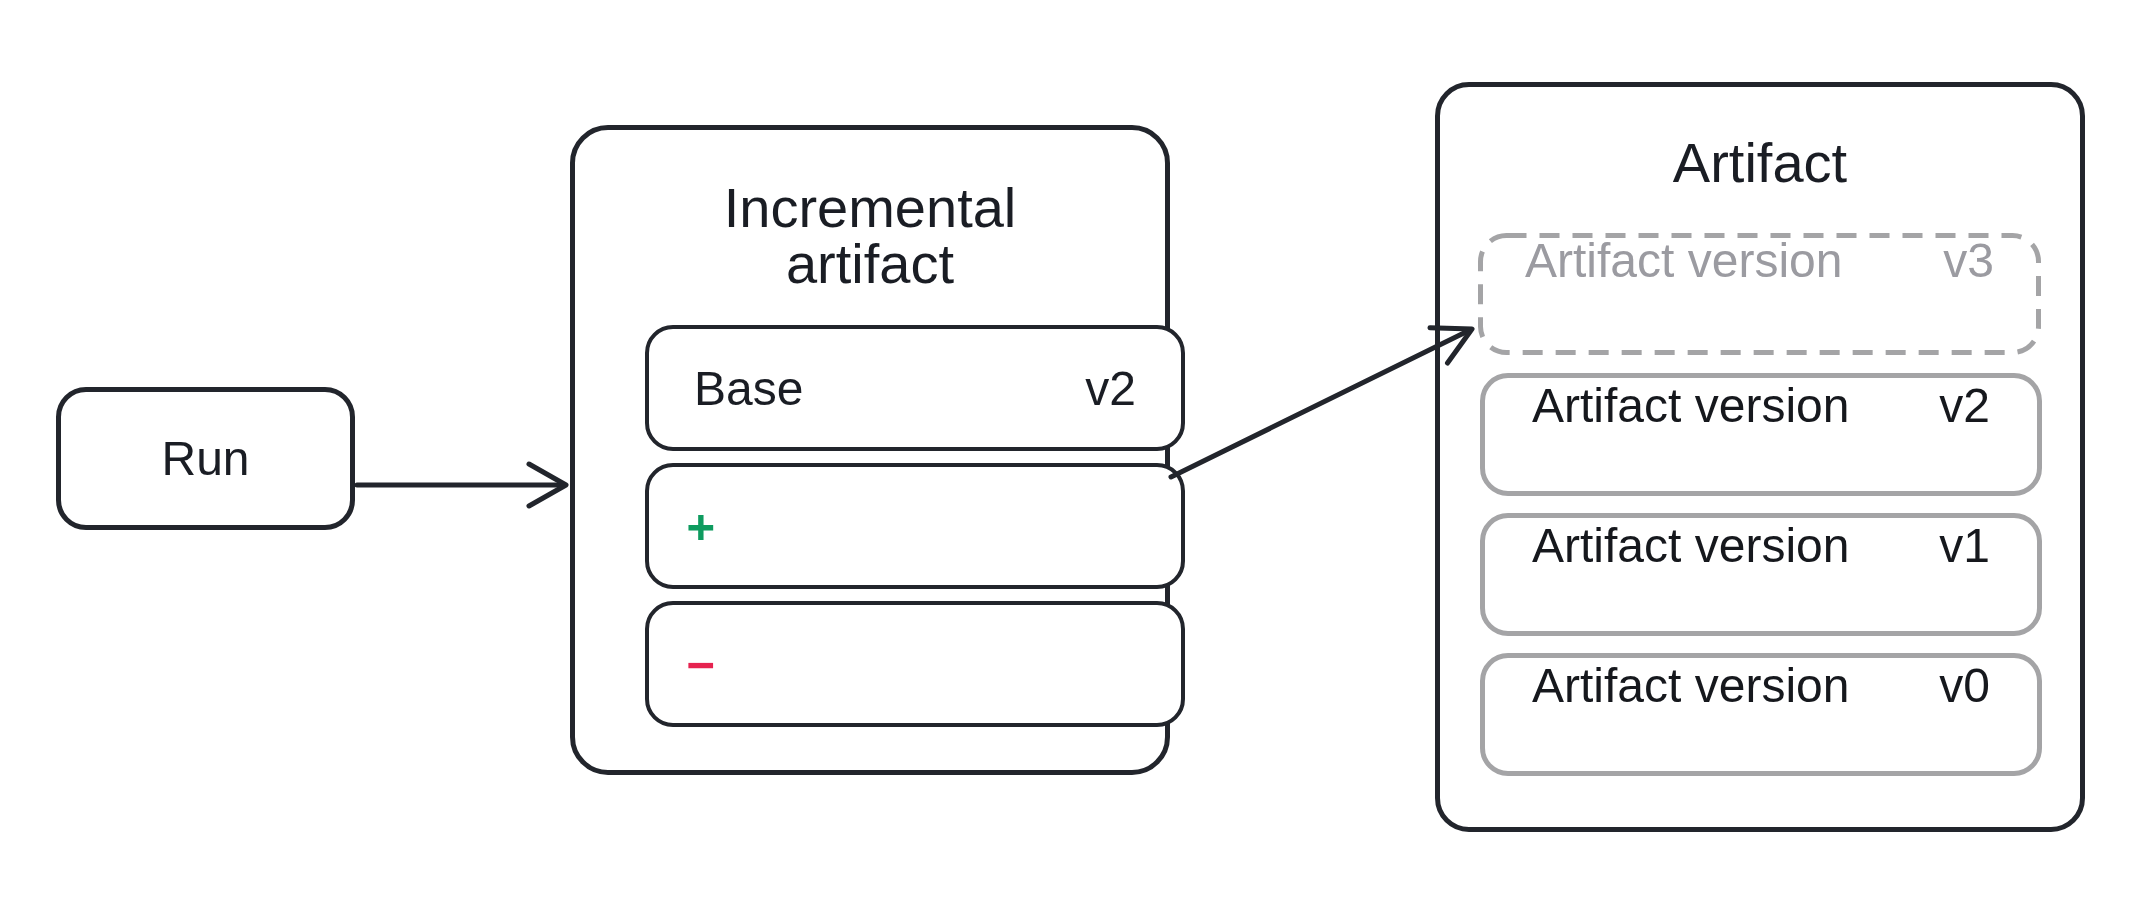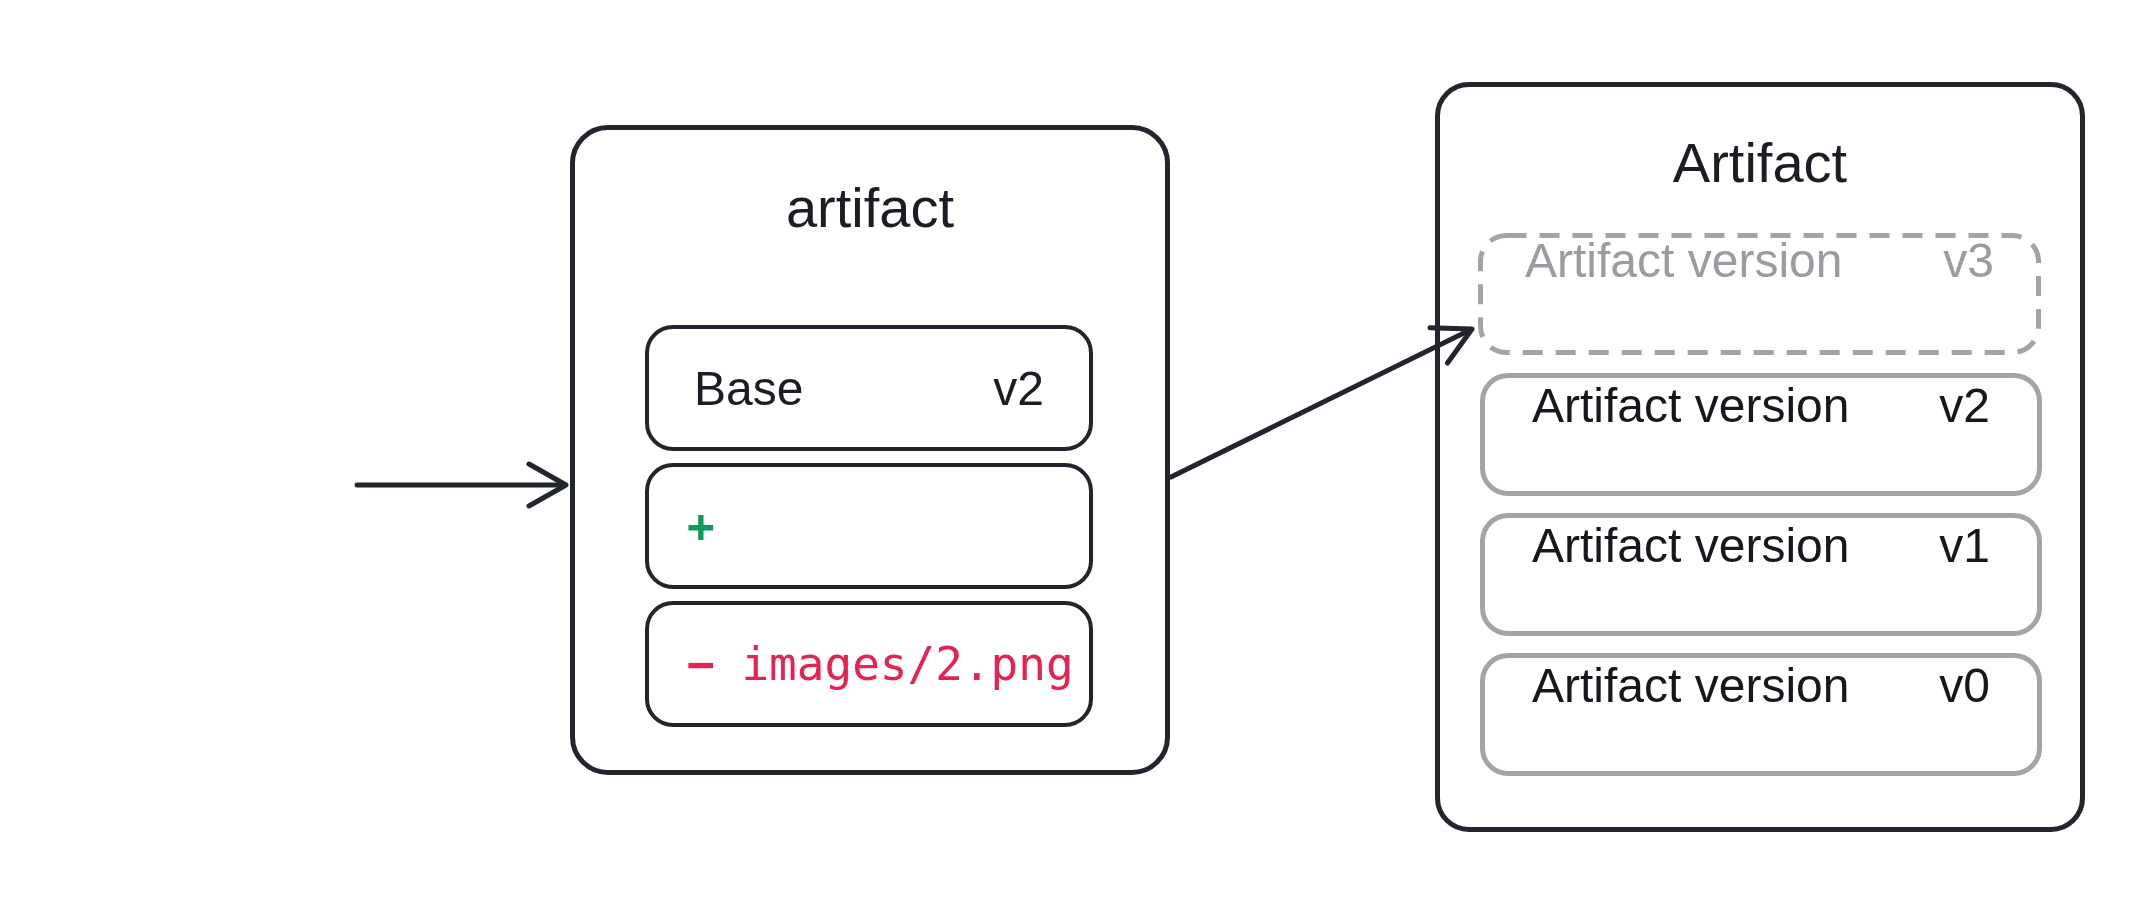--- a/index.html
+++ b/index.html
@@ -37,21 +37,21 @@
   .mid-box {
     left: 570px; top: 125px; width: 600px; height: 650px;
     border-radius: 38px;
   }
   .mid-title {
     position: absolute; top: 50px; left: 0; width: 100%;
     text-align: center; font-size: 56px; line-height: 56px;
     color: var(--text);
   }
   .inner-row {
-    position: absolute; left: 70px; width: 448px; height: 126px;
+    position: absolute; left: 70px; width: 540px; height: 126px;
     background: #fff; border: 4px solid var(--ink); border-radius: 28px;
     box-sizing: border-box;
     display: flex; align-items: center;
   }
   .row-base { top: 195px; justify-content: space-between; padding: 0 45px; font-size: 48px; }
   .row-add  { top: 333px; padding: 0 0 0 38px; font-family: "DejaVu Sans Mono", monospace; font-size: 46px; color: var(--green); }
   .row-del  { top: 471px; padding: 0 0 0 38px; font-family: "DejaVu Sans Mono", monospace; font-size: 46px; color: var(--red); }
   .diff-sign { font-weight: bold; }
   .diff-path { margin-left: 0.58em; }
   
@@ -85,35 +85,38 @@
   .arrows {
     position: absolute; left: 0; top: 0;
     pointer-events: none; z-index: 10;
   }
 </style>
 </head>
 <body>
 
 <div class="canvas">
 
+  <div class="box run-box">
+    <span>Run</span>
+  </div>
 
   <div class="box mid-box">
     <div class="mid-title">
+      <div>Incremental</div>
       <div>artifact</div>
     </div>
     <div class="inner-row row-base">
       <span>Base</span>
       <span>v2</span>
     </div>
     <div class="inner-row row-add">
       <span class="diff-sign">+</span>
     </div>
     <div class="inner-row row-del">
       <span class="diff-sign">−</span>
-      <span class="diff-path">images/2.png</span>
     </div>
   </div>
 
   <div class="box artifact-box">
     <div class="artifact-title">Artifact</div>
 
     <div class="version-row version-pending">
       <svg class="dash-outline" width="100%" height="100%" viewBox="0 0 563 122" preserveAspectRatio="none">
         <rect x="2.5" y="2.5" width="558" height="117" rx="26" ry="26" fill="none" stroke="#a4a4a6" stroke-width="5" stroke-dasharray="20 13"></rect>
       </svg>

